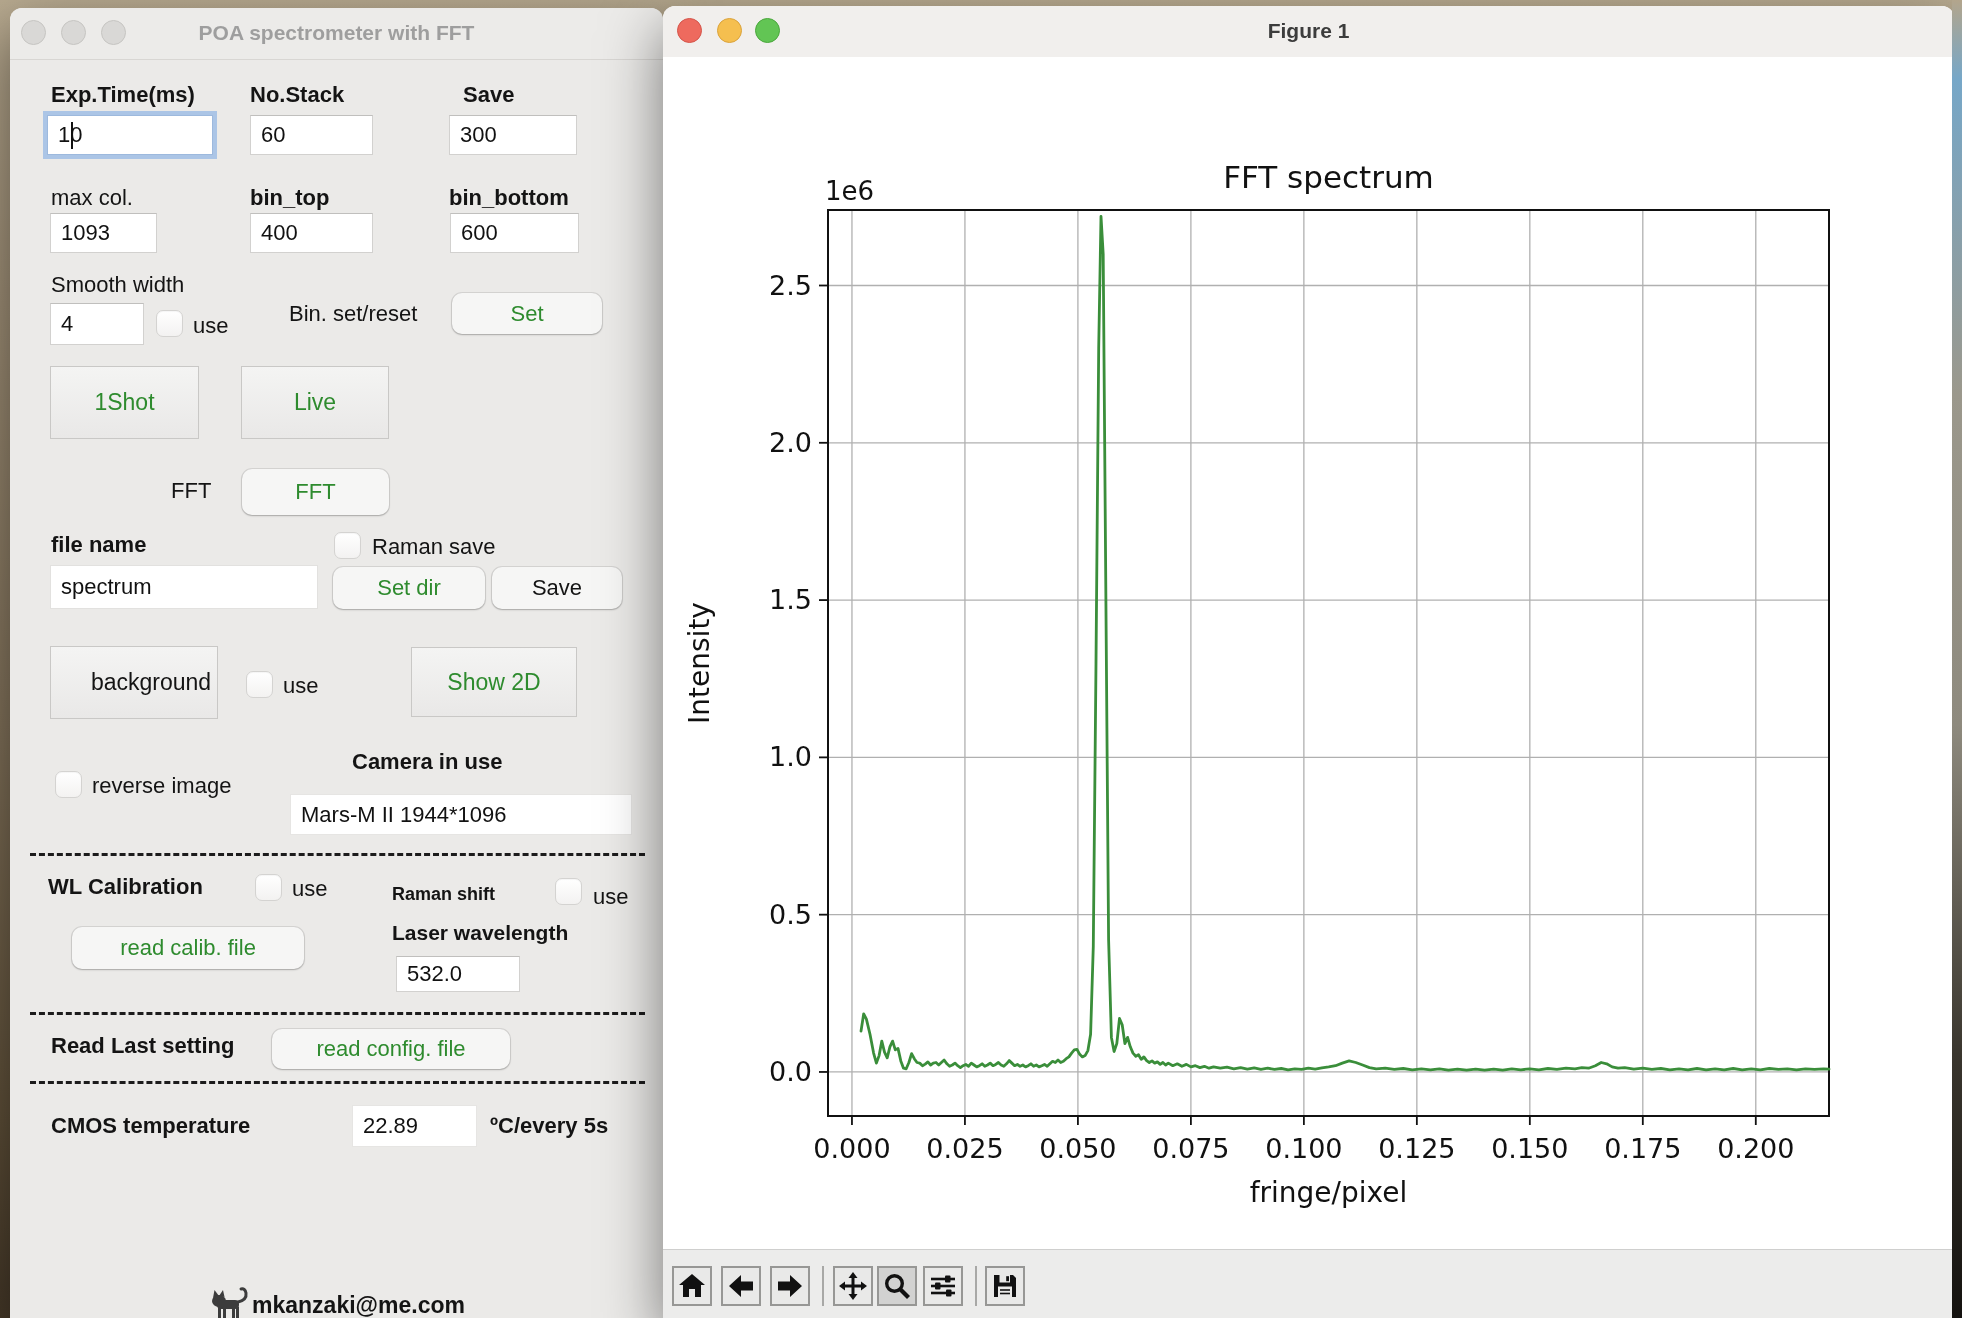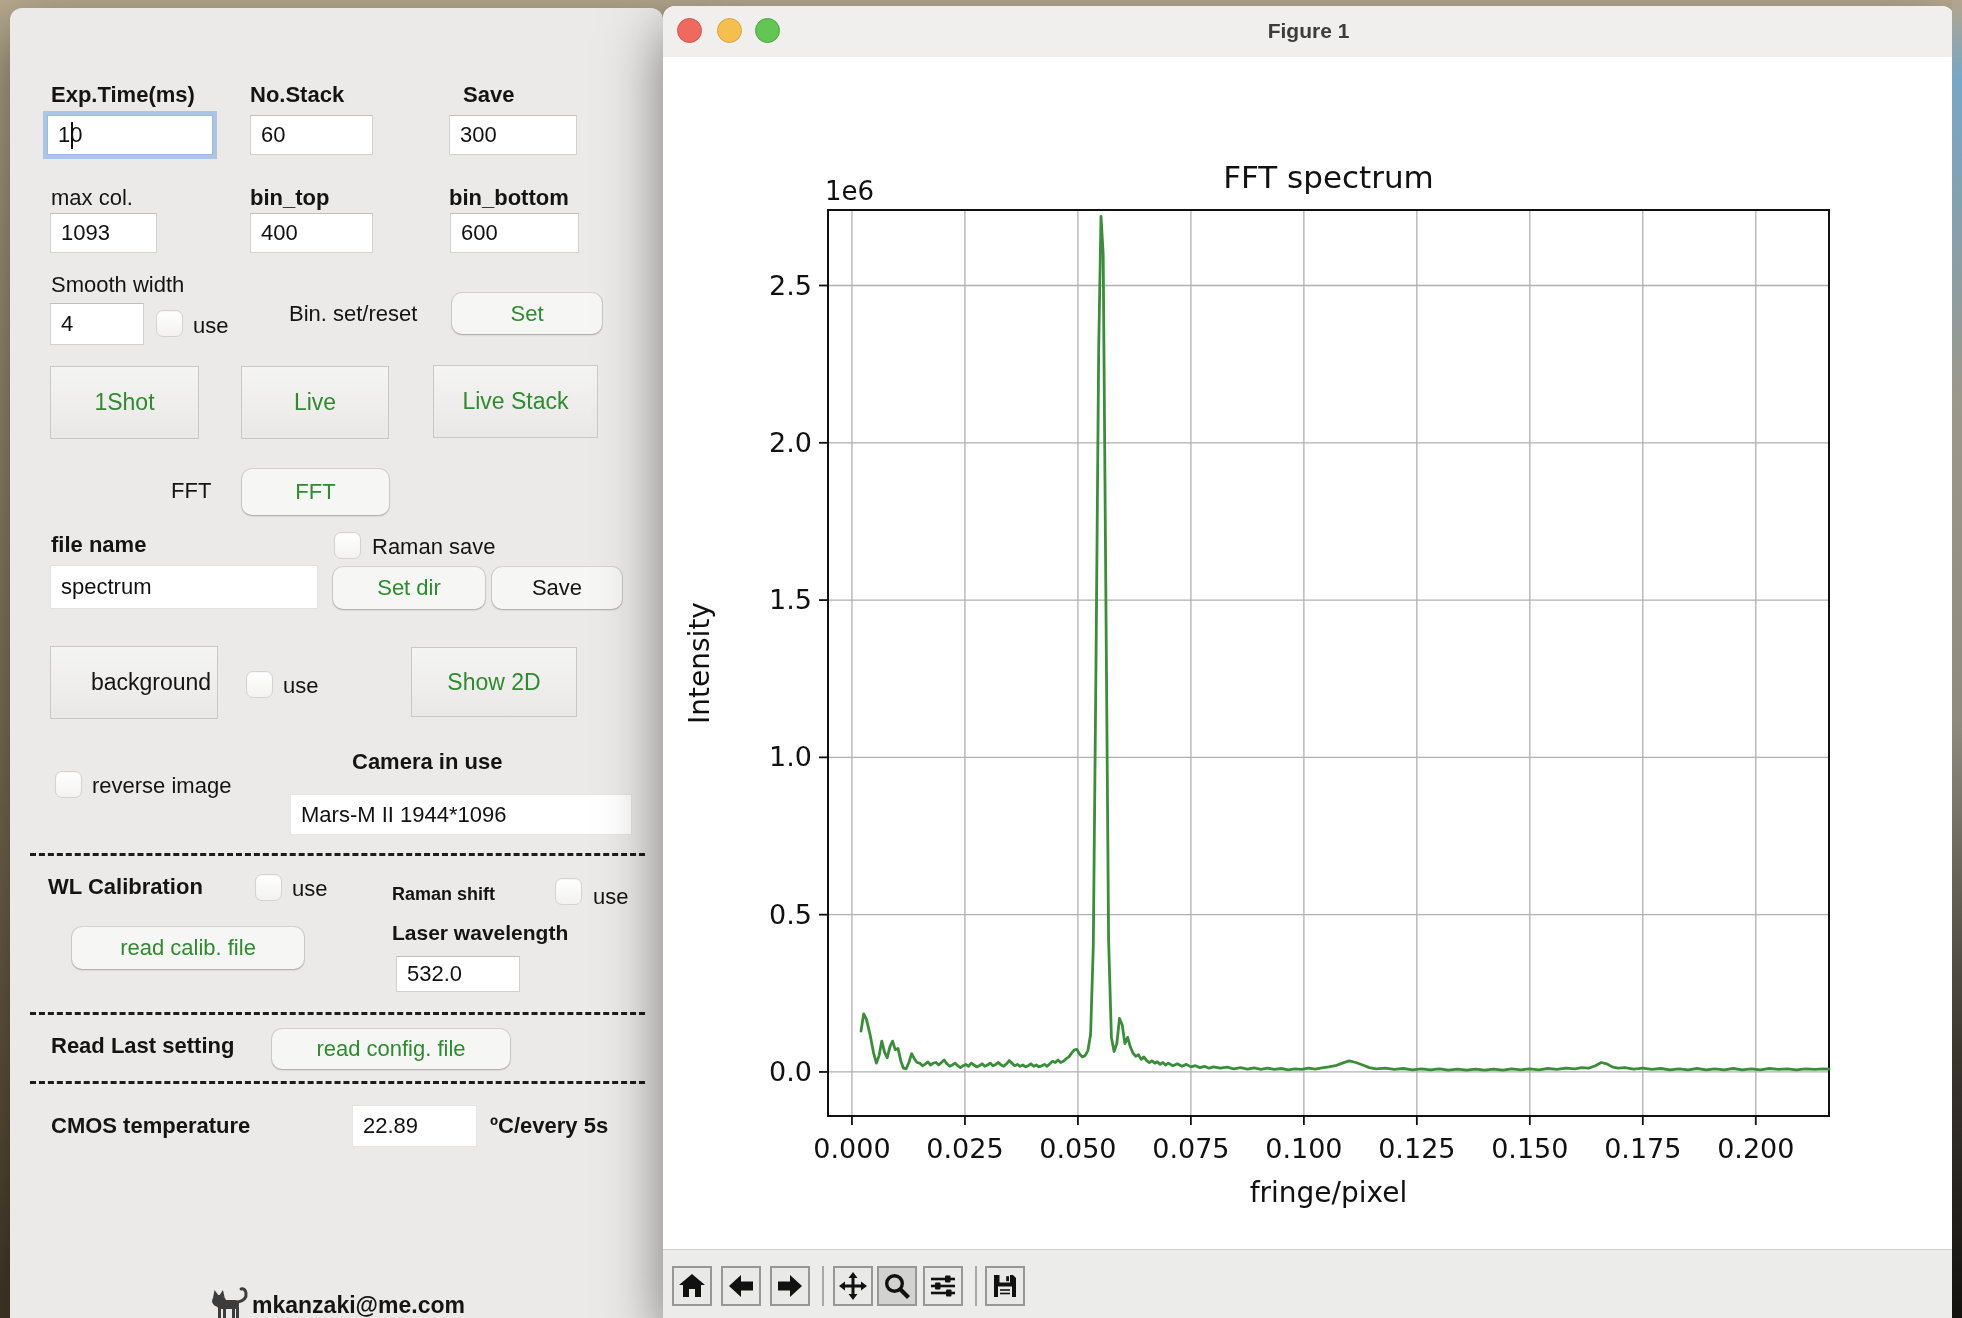--- a/index.html
+++ b/index.html
@@ -53,20 +53,26 @@
     background:#e9e9e8;border:2px solid #979795;display:flex;align-items:center;justify-content:center;}
   .tbtn.pressed{background:#d2d2d1;}
   .tsep{position:absolute;top:16px;width:2px;height:40px;background:#a8a8a6;}
 </style>
 </head>
 <body>
 
 <div class="strip-right"></div>
 
 <div class="win spectro">
+  <div class="tbar">
+    <span class="tl gray" style="left:11px"></span>
+    <span class="tl gray" style="left:51px"></span>
+    <span class="tl gray" style="left:91px"></span>
+    <span class="ttitle">POA spectrometer with FFT</span>
+  </div>
 
   <span class="lbl" style="left:41px;top:74px">Exp.Time(ms)</span>
   <span class="lbl" style="left:240px;top:74px">No.Stack</span>
   <span class="lbl" style="left:453px;top:74px">Save</span>
   <input class="field focused" style="left: 37px; top: 107px; width: 166px; height: 40px;" value="10">
   <span class="caret" style="left:61px;top:114px;height:27px"></span>
   <input class="field" style="left: 240px; top: 107px; width: 123px; height: 40px;" value="60">
   <input class="field" style="left: 439px; top: 107px; width: 128px; height: 40px;" value="300">
 
   <span class="lbln" style="left:41px;top:177px">max col.</span>
@@ -78,21 +84,20 @@
 
   <span class="lbln" style="left:41px;top:264px">Smooth width</span>
   <input class="field" style="left: 40px; top: 295px; width: 94px; height: 42px;" value="4">
   <span class="chk" style="left:146px;top:302px"></span>
   <span class="lbln" style="left:183px;top:305px">use</span>
   <span class="lbln" style="left:279px;top:293px">Bin. set/reset</span>
   <button class="rbtn" style="left:442px;top:285px;width:150px;height:41px">Set</button>
 
   <button class="sqbtn" style="left:40px;top:358px;width:149px;height:73px">1Shot</button>
   <button class="sqbtn" style="left:231px;top:358px;width:148px;height:73px">Live</button>
-  <button class="sqbtn" style="left:423px;top:357px;width:165px;height:73px">Live Stack</button>
 
   <span class="lbln" style="left:161px;top:470px">FFT</span>
   <button class="rbtn" style="left:232px;top:461px;width:147px;height:46px">FFT</button>
 
   <span class="lbl" style="left:41px;top:524px">file name</span>
   <span class="chk" style="left:324px;top:524px"></span>
   <span class="lbln" style="left:362px;top:526px">Raman save</span>
   <input class="field" style="left: 40px; top: 557px; width: 268px; height: 44px; border-color: rgb(226, 225, 223);" value="spectrum">
   <button class="rbtn" style="left:323px;top:559px;width:152px;height:42px">Set dir</button>
   <button class="rbtn dark" style="left:482px;top:559px;width:130px;height:42px">Save</button>

